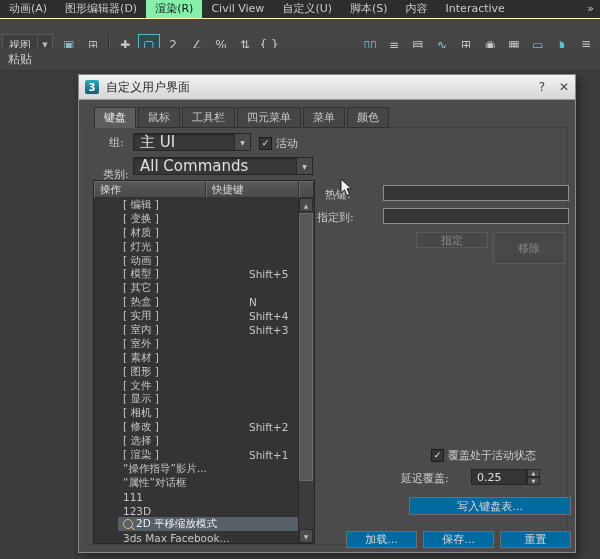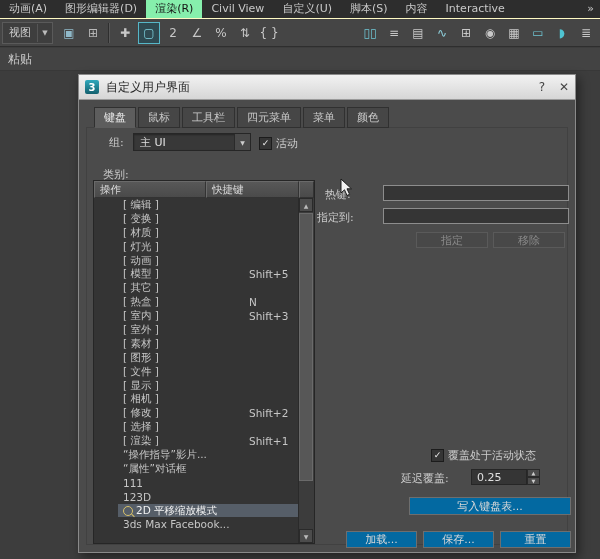--- a/index.html
+++ b/index.html
@@ -16,21 +16,21 @@
   }
   .menu-item{
     font-size:11px;color:#c9c9c9;line-height:18px;padding:0 9px;white-space:nowrap;cursor:default;
   }
   .menu-item.hl{background:#86efac;color:#141414;}
   .menu-overflow{margin-left:auto;font-size:11px;color:#c9c9c9;line-height:18px;padding:0 6px;}
   
   .toolbar{
     position:absolute;left:0;top:19px;width:600px;height:28px;
     background:#454545;border-bottom:1px solid #2e2e2e;
-    display:flex;align-items:center;padding:0 2px;box-sizing:border-box;
+    display:flex;align-items:flex-start;padding:15px 2px;box-sizing:border-box;text-decoration:underline;
   }
   .view-combo{
     display:flex;align-items:center;height:20px;background:#3e3e3e;
     border:1px solid #5a5a5a;margin-right:4px;
   }
   .view-combo .vlabel{font-size:11px;color:#cfcfcf;padding:0 6px;}
   .view-combo .varrow{width:14px;text-align:center;font-size:7px;color:#bbb;border-left:1px solid #555;line-height:18px;}
   .tb-sep{width:1px;height:20px;background:#2e2e2e;border-right:1px solid #585858;margin:0 3px;}
   .icon-btn{
     width:22px;height:22px;display:flex;align-items:center;justify-content:center;
@@ -73,21 +73,21 @@
     padding:3px 9px 3px 9px;margin-right:2px;cursor:default;line-height:13px;
   }
   .tab.active{background:#5d5d5d;color:#f0f0f0;border-bottom-color:#5d5d5d;position:relative;z-index:2;}
   
   .frow{position:absolute;display:flex;align-items:center;}
   .flabel{font-size:11px;color:#cccccc;}
   .combo{
     display:flex;align-items:center;height:18px;background:#383838;
     border:1px solid #262626;box-shadow:inset 0 1px 2px rgba(0,0,0,.35);box-sizing:border-box;cursor:default;
   }
-  .combo .ctext{flex:1;font-size:11px;color:#e0e0e0;padding:12px 6px;white-space:nowrap;overflow:hidden;}
+  .combo .ctext{flex:1;font-size:15px;color:#e0e0e0;padding:12px 6px;white-space:nowrap;overflow:hidden;}
   .combo .carrow{width:15px;height:16px;background:#4a4a4a;border-left:1px solid #2a2a2a;
     display:flex;align-items:center;justify-content:center;font-size:6px;color:#ccc;}
   .checkbox{display:flex;align-items:center;cursor:default;}
   .checkbox .box{
     width:11px;height:11px;background:#353535;border:1px solid #1c1c1c;
     display:flex;align-items:center;justify-content:center;color:#f0f0f0;font-size:9px;line-height:9px;
   }
   .checkbox .cblabel{font-size:11px;color:#cccccc;margin-left:4px;}
   
   .listbox{
@@ -258,20 +258,24 @@
       <span class="carrow">▼</span>
     </div>
     <div class="checkbox" style="position:absolute;left:180px;top:37px;">
       <span class="box">✓</span>
       <span class="cblabel">活动</span>
     </div>
 
     <div class="frow" style="left:24px;top:68px;">
       <span class="flabel">类别:</span>
     </div>
+    <div class="combo" style="position:absolute;left:54px;top:58px;width:180px;">
+      <span class="ctext">All Commands</span>
+      <span class="carrow">▼</span>
+    </div>
 
     <div class="listbox">
       <div class="lheader">
         <div class="hcell c1">操作</div>
         <div class="hcell c2">快捷键</div>
         <div class="hcell c3"></div>
       </div>
       <div class="lrows" id="list-rows">
           <div class="lrow">
             <span class="action">
@@ -316,20 +320,26 @@
             <span class="hotkey"></span>
           </div>
           <div class="lrow">
             <span class="action">
               <span>[ 热盒 ]</span>
             </span>
             <span class="hotkey">N</span>
           </div>
           <div class="lrow">
             <span class="action">
+              <span>[ 实用 ]</span>
+            </span>
+            <span class="hotkey">Shift+4</span>
+          </div>
+          <div class="lrow">
+            <span class="action">
               <span>[ 室内 ]</span>
             </span>
             <span class="hotkey">Shift+3</span>
           </div>
           <div class="lrow">
             <span class="action">
               <span>[ 室外 ]</span>
             </span>
             <span class="hotkey"></span>
           </div>
@@ -425,21 +435,21 @@
         <div class="sbtn down">▼</div>
       </div>
     </div>
 
     <div class="rlabel" style="left:246px;top:88px;width:54px;">热键:</div>
     <input class="tinput" style="left: 304px; top: 86px; width: 186px;" value="">
     <div class="rlabel" style="left:238px;top:111px;width:62px;">指定到:</div>
     <input class="tinput" style="left: 304px; top: 109px; width: 186px;" value="">
 
     <div class="btn disabled" style="left:337px;top:133px;width:72px;height:16px;">指定</div>
-    <div class="btn disabled" style="left:414px;top:133px;width:72px;height:16px;">移除</div>
+    <div class="btn disabled" style="left:414px;top:133px;width:72px;height:32px;">移除</div>
 
     <div class="checkbox" style="position:absolute;left:352px;top:349px;">
       <span class="box">✓</span>
       <span class="cblabel">覆盖处于活动状态</span>
     </div>
 
     <div class="rlabel" style="left:322px;top:372px;width:66px;">延迟覆盖:</div>
     <div class="spin-field" style="left:392px;top:370px;width:56px;">
       <span>0.25</span>
     </div>

